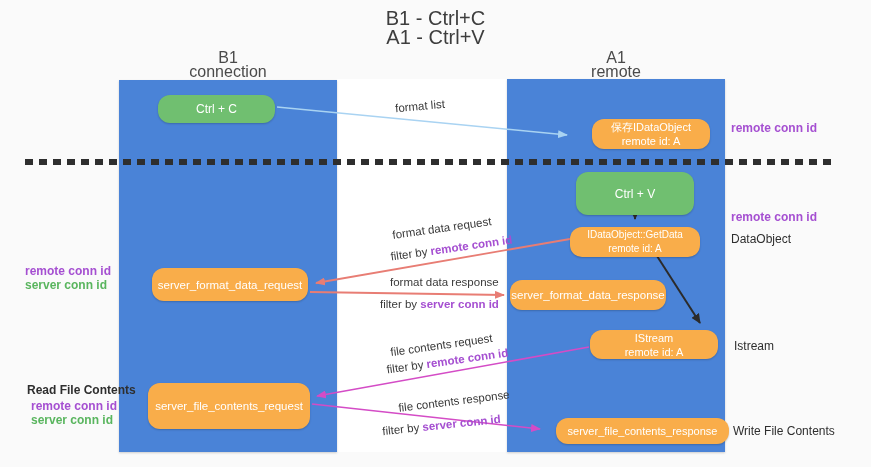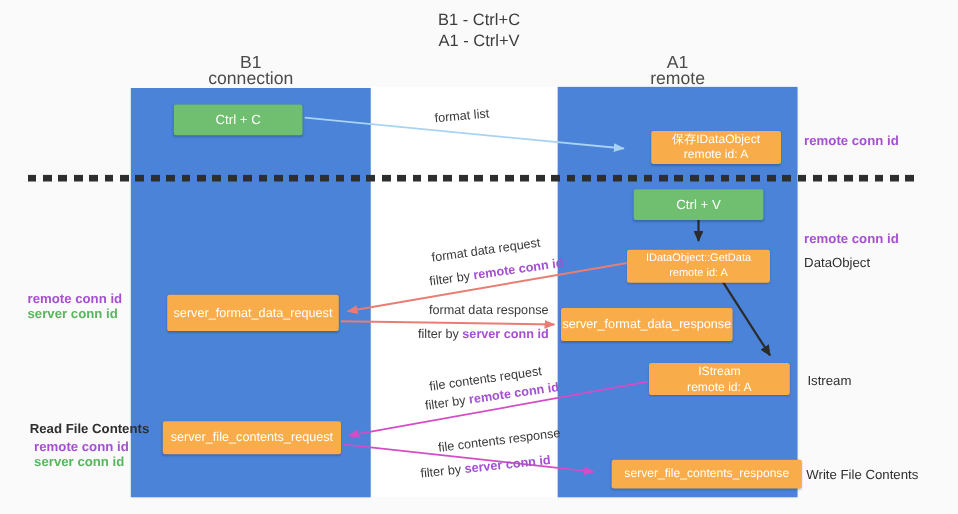--- a/index.html
+++ b/index.html
@@ -1,23 +1,23 @@
 <!DOCTYPE html>
 <html><head>
 <meta charset="utf-8">
 <style>
   html,body{margin:0;padding:0;}
   body{font-family:"Liberation Sans",sans-serif;background:#fafafa;}
   #canvas{position:relative;width:871px;height:467px;background:#fafafa;overflow:hidden;}
   .abs{position:absolute;}
-  .title{left:0;top:9px;width:871px;text-align:center;font-size:15px;color:#3d3d3d;line-height:19px;}
+  .title{left:0;top:9px;width:871px;text-align:center;font-size:20px;color:#3d3d3d;line-height:19px;}
   .col-header{width:218px;text-align:center;font-size:16px;color:#4a4a4a;line-height:14px;}
   .gap-panel{left:337px;top:79px;width:170px;height:373px;background:#ffffff;}
   .lifeline{width:218px;background:#4a83d7;box-shadow:0 1px 2px rgba(0,0,0,.18);}
-  .box{color:#ffffff;text-align:center;display:flex;flex-direction:column;justify-content:center;border-radius:2px;box-shadow:0 1px 2px rgba(0,0,0,.2);font-size:11.5px;line-height:14px;}
+  .box{color:#ffffff;text-align:center;display:flex;flex-direction:column;justify-content:center;border-radius:12px;box-shadow:0 1px 2px rgba(0,0,0,.2);font-size:11.5px;line-height:14px;}
   .green{background:#70bf70;}
   .orange{background:#f9ad4a;}
   .flow-label{font-size:11.5px;color:#3a3a3a;white-space:nowrap;}
   .side-label{font-size:12px;white-space:nowrap;color:#2e2e2e;}
   .purple{color:#a54fd1;font-weight:700;}
   .greenlbl{color:#59b55e;font-weight:700;}
   .dashline{left:25px;top:159px;width:811px;height:6px;background:repeating-linear-gradient(90deg,#2e2e2e 0 8px,transparent 8px 14px);}
   svg.arrows{position:absolute;left:0;top:0;width:871px;height:467px;pointer-events:none;}
 </style>
 </head>
@@ -69,38 +69,38 @@
     <line x1="312" y1="404" x2="540" y2="429" stroke="#d44cc6" stroke-width="1.6" marker-end="url(#m-magenta)"></line>
   </svg>
 
   <div class="abs box green" style="left:158px;top:95px;width:117px;height:28px;font-size:12px;">
     <span>Ctrl + C</span>
   </div>
   <div class="abs box orange" style="left:592px;top:119px;width:118px;height:30px;font-size:11px;">
     <span>保存IDataObject</span>
     <span>remote id: A</span>
   </div>
-  <div class="abs box green" style="left:576px;top:172px;width:118px;height:28px;font-size:12px;">
+  <div class="abs box green" style="left:576px;top:172px;width:118px;height:43px;font-size:12px;">
     <span>Ctrl + V</span>
   </div>
   <div class="abs box orange" style="left:570px;top:227px;width:130px;height:30px;font-size:10px;">
     <span>IDataObject::GetData</span>
     <span>remote id: A</span>
   </div>
   <div class="abs box orange" style="left:152px;top:268px;width:156px;height:33px;">
     <span>server_format_data_request</span>
   </div>
   <div class="abs box orange" style="left:510px;top:280px;width:156px;height:30px;">
     <span>server_format_data_response</span>
   </div>
   <div class="abs box orange" style="left:590px;top:330px;width:128px;height:29px;font-size:11px;">
     <span>IStream</span>
     <span>remote id: A</span>
   </div>
-  <div class="abs box orange" style="left:148px;top:383px;width:162px;height:30px;">
+  <div class="abs box orange" style="left:148px;top:383px;width:162px;height:46px;">
     <span>server_file_contents_request</span>
   </div>
   <div class="abs box orange" style="left:545px;top:418px;width:173px;height:26px;font-size:11px;margin-left:11px;">
     <span>server_file_contents_response</span>
   </div>
 
   <div class="abs flow-label" style="left:395px;top:100px;transform:rotate(-5deg);">format list</div>
 
   <div class="abs flow-label" style="left:392px;top:222px;transform:rotate(-8deg);">format data request</div>
   <div class="abs flow-label" style="left:390px;top:242px;transform:rotate(-8deg);">

